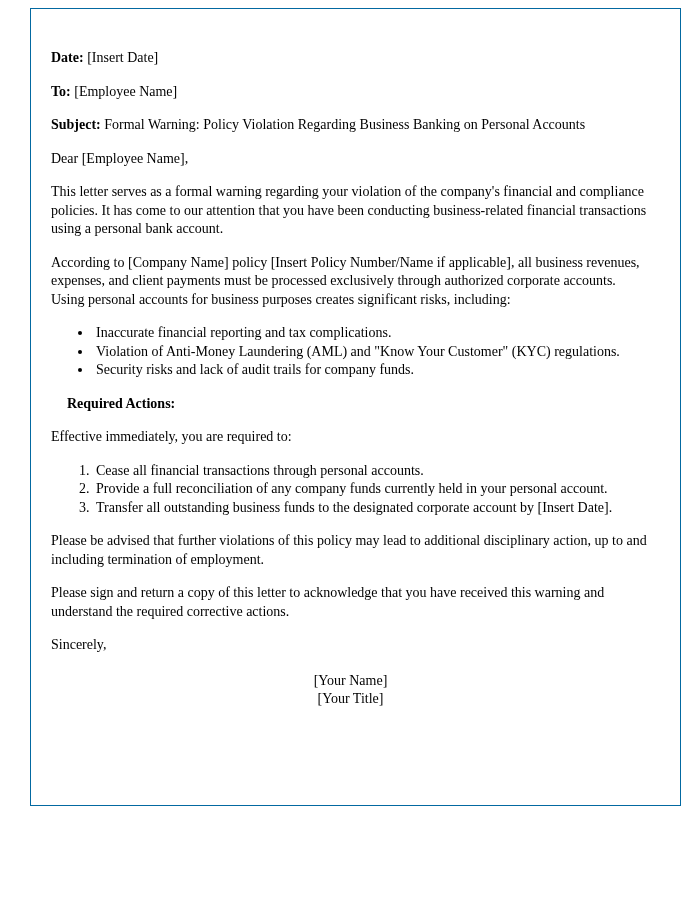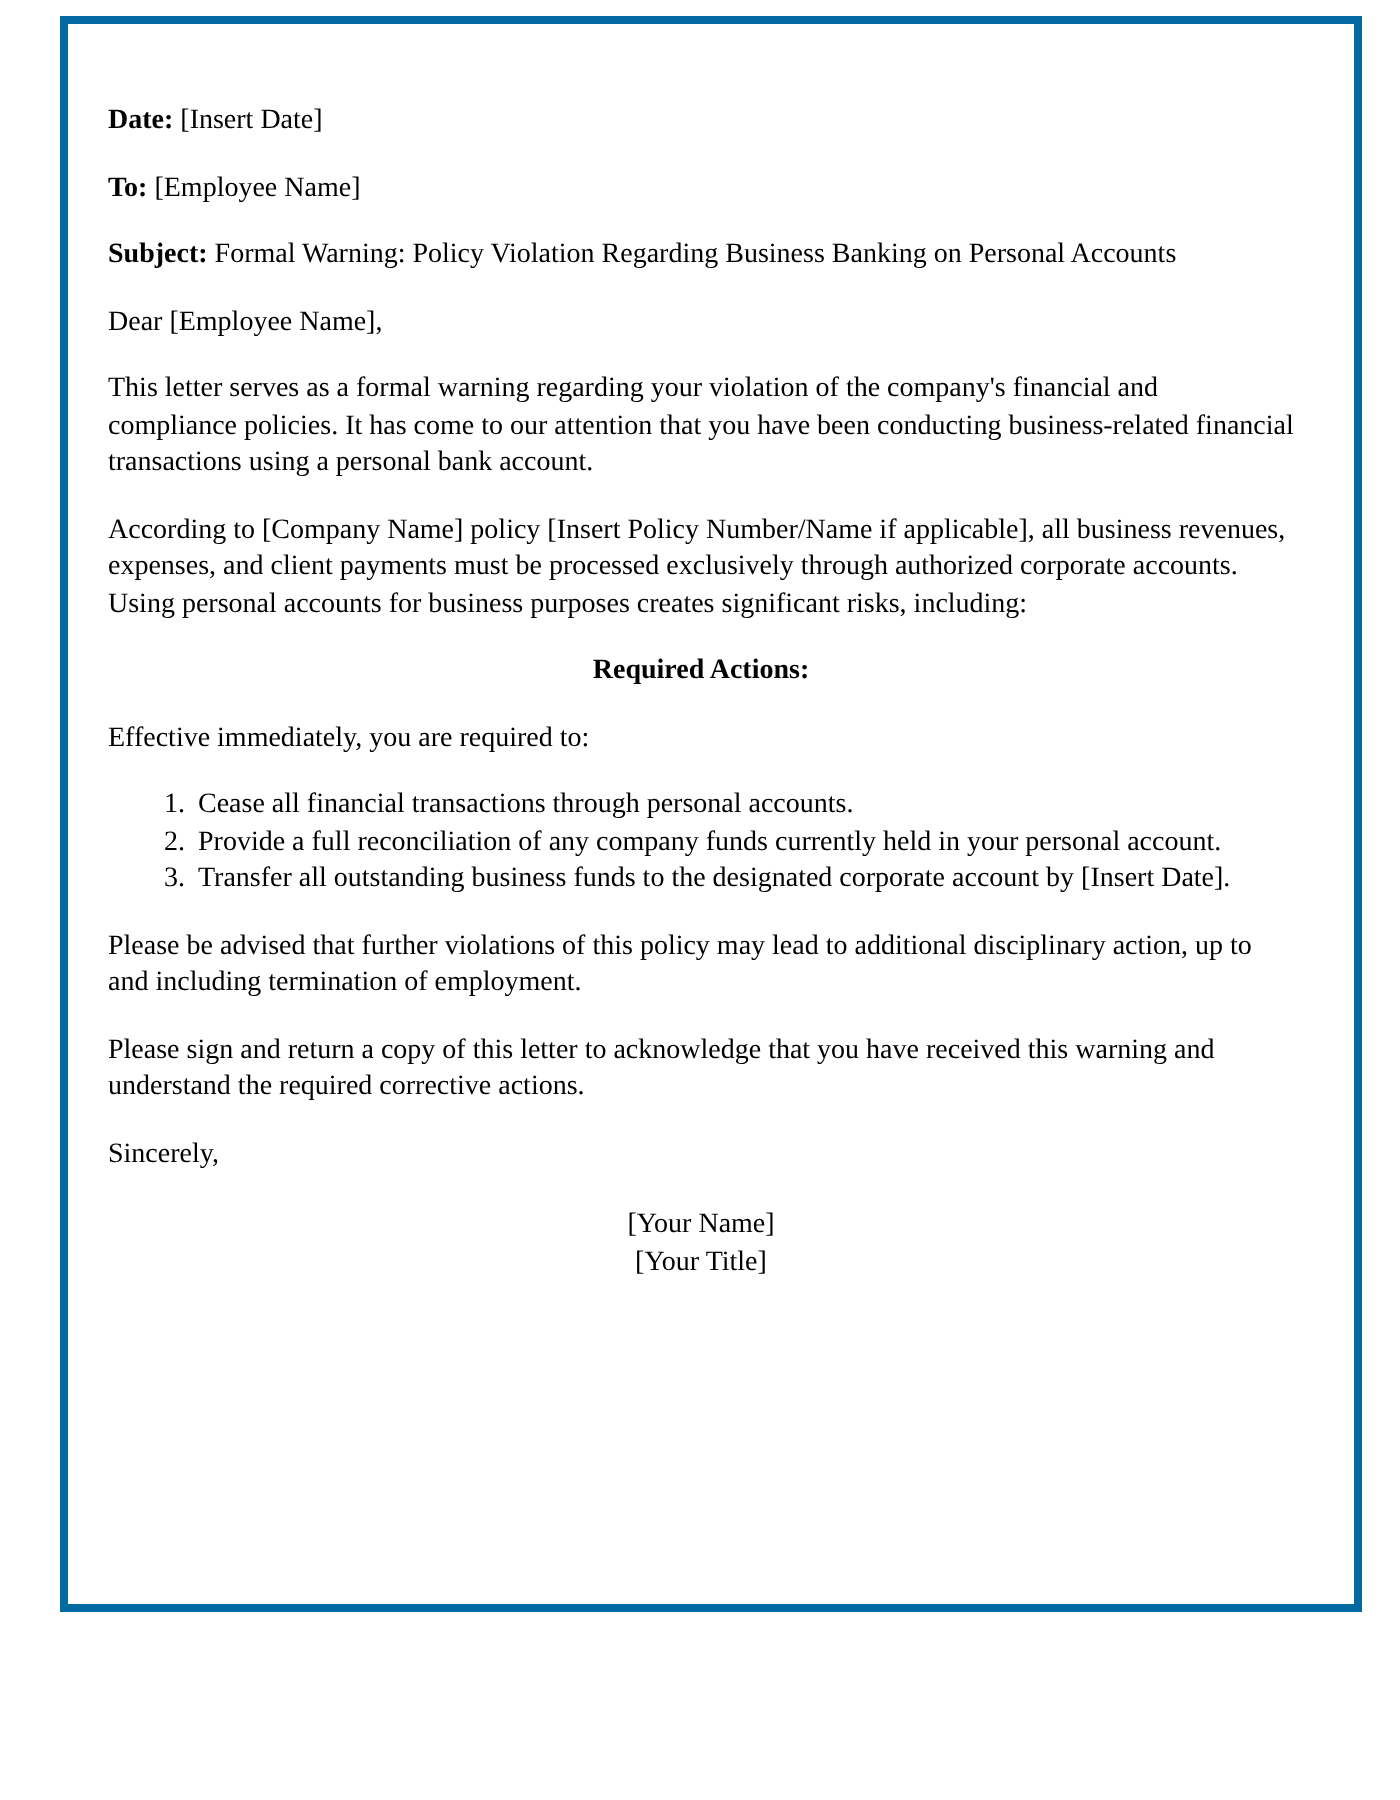--- a/index.html
+++ b/index.html
@@ -14,28 +14,28 @@
     color: #000000;
     position: relative;
   }
   .sheet {
     box-sizing: border-box;
     position: absolute;
     left: 30px;
     top: 8px;
     width: 651px;
     height: 798px;
-    border: 4px solid #0369a1;
+    border: 1px solid #0369a1;
     padding: 40px 30px 0 20px;
     overflow: hidden;
     font-size: 14px;
     line-height: 18.5px;
   }
   .para { margin: 0 0 15px 0; }
-  .heading-para { margin: 0 0 15px 0; text-align: center; }
+  .heading-para { margin: 0 0 15px 16px; }
   ul.bullets, ol.numbers {
     margin: 0 0 15px 0;
     padding-left: 42px;
   }
   ul.bullets li, ol.numbers li {
     margin: 0;
     padding-left: 3px;
   }
   .closing { margin: 0 0 17px 0; }
   .sig { margin: 0; text-align: center; }
@@ -54,20 +54,25 @@
 
   <p class="para"><strong>Subject:</strong>
     <span>Formal Warning: Policy Violation Regarding Business Banking on Personal Accounts</span></p>
 
   <p class="para">Dear [Employee Name],</p>
 
   <p class="para">This letter serves as a formal warning regarding your violation of the company's financial and compliance policies. It has come to our attention that you have been conducting business-related financial transactions using a personal bank account.</p>
 
   <p class="para">According to [Company Name] policy [Insert Policy Number/Name if applicable], all business revenues, expenses, and client payments must be processed exclusively through authorized corporate accounts. Using personal accounts for business purposes creates significant risks, including:</p>
 
+  <ul class="bullets">
+    <li>Inaccurate financial reporting and tax complications.</li>
+    <li>Violation of Anti-Money Laundering (AML) and "Know Your Customer" (KYC) regulations.</li>
+    <li>Security risks and lack of audit trails for company funds.</li>
+  </ul>
 
   <p class="heading-para"><strong>Required Actions:</strong></p>
 
   <p class="para">Effective immediately, you are required to:</p>
 
   <ol class="numbers">
     <li>Cease all financial transactions through personal accounts.</li>
     <li>Provide a full reconciliation of any company funds currently held in your personal account.</li>
     <li>Transfer all outstanding business funds to the designated corporate account by [Insert Date].</li>
   </ol>

